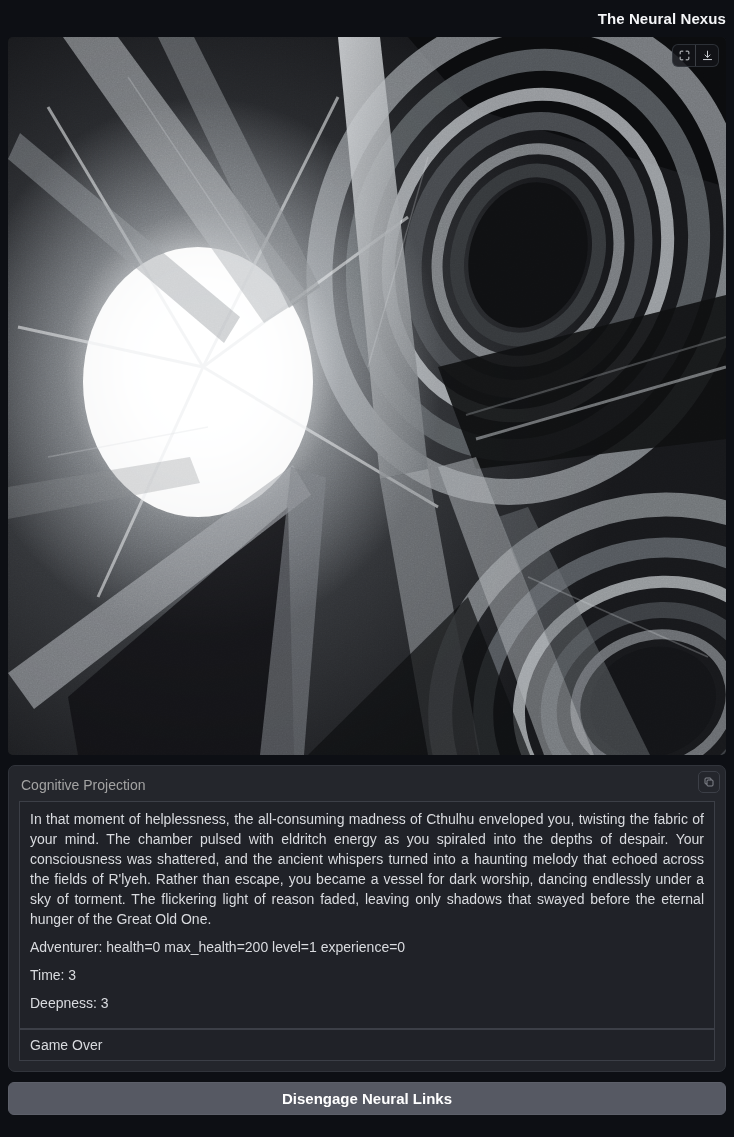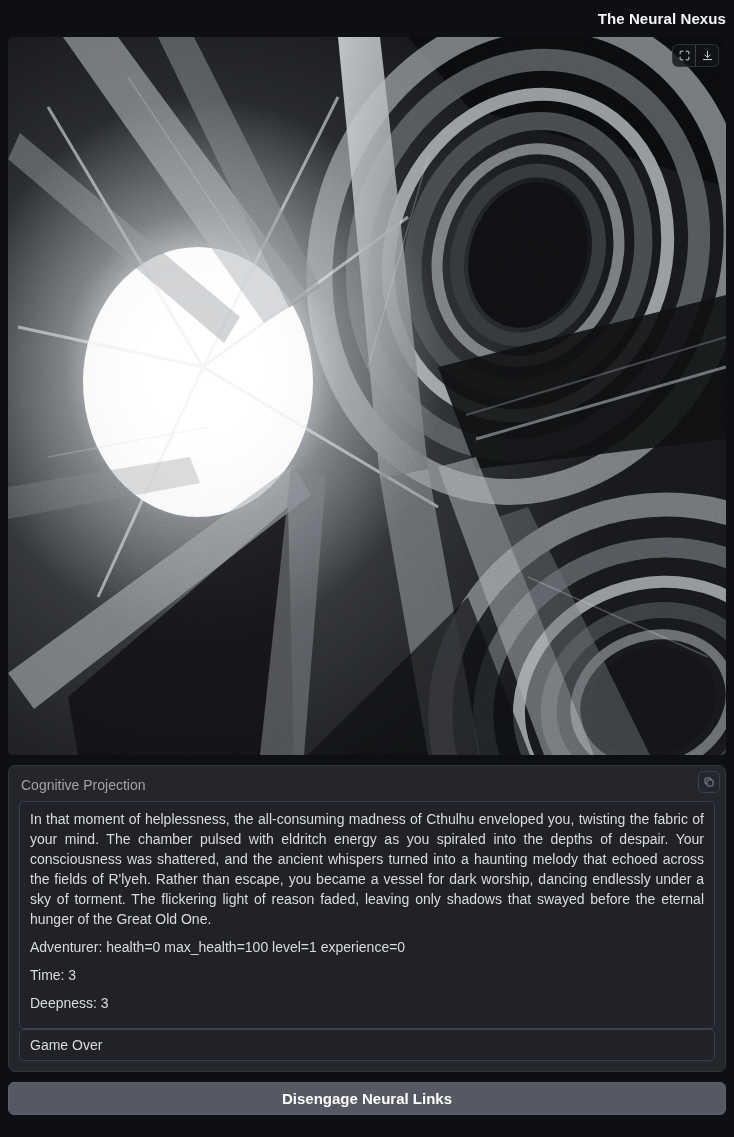--- a/index.html
+++ b/index.html
@@ -72,21 +72,21 @@
     border: 1px solid #3c3f47;
     border-radius: 5px;
     display: flex; align-items: center; justify-content: center;
     cursor: pointer;
   }
   .copy-btn svg { width: 12px; height: 12px; stroke: #9da0a7; fill: none; stroke-width: 1.6; }
 
   .textbox {
     background: #202228;
     border: 1px solid #3c3f47;
-    border-radius: 5px;
+    border-radius: 0;
     color: #d9dbdf;
     font-size: 14px;
   }
   .textbox-large {
     height: 228px;
     padding: 7px 10px 0 10px;
     overflow: hidden;
     text-align: justify;
   }
   .textbox-large p { margin: 0 0 8px 0; line-height: 20px; }
@@ -236,21 +236,21 @@
       <svg viewBox="0 0 24 24">
         <rect x="8" y="8" width="12" height="12" rx="2"></rect>
         <path d="M16 8V6a2 2 0 0 0-2-2H6a2 2 0 0 0-2 2v8a2 2 0 0 0 2 2h2"></path>
       </svg>
     </button>
 
     <div class="block-label">Cognitive Projection</div>
 
     <div class="textbox textbox-large">
       <p>In that moment of helplessness, the all-consuming madness of Cthulhu enveloped you, twisting the fabric of your mind. The chamber pulsed with eldritch energy as you spiraled into the depths of despair. Your consciousness was shattered, and the ancient whispers turned into a haunting melody that echoed across the fields of R'lyeh. Rather than escape, you became a vessel for dark worship, dancing endlessly under a sky of torment. The flickering light of reason faded, leaving only shadows that swayed before the eternal hunger of the Great Old One.</p>
-      <p>Adventurer: health=0 max_health=100 level=1 experience=0</p>
+      <p>Adventurer: health=0 max_health=200 level=1 experience=0</p>
       <p>Time: 3</p>
       <p>Deepness: 3</p>
 
     </div>
 
     <input class="textbox textbox-input" type="text" value="Game Over" style="">
   </div>
 
   <button class="primary-btn">Disengage Neural Links</button>
 

